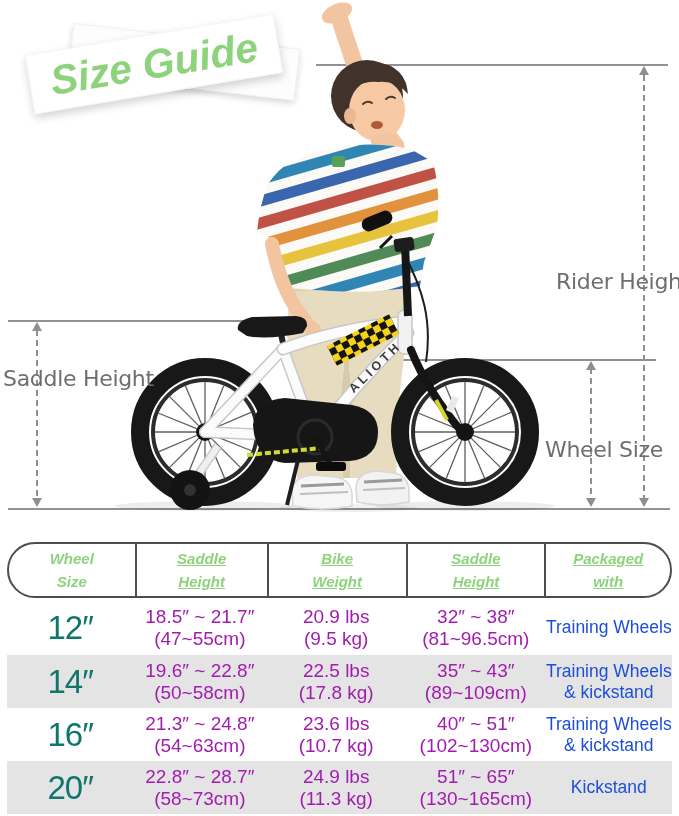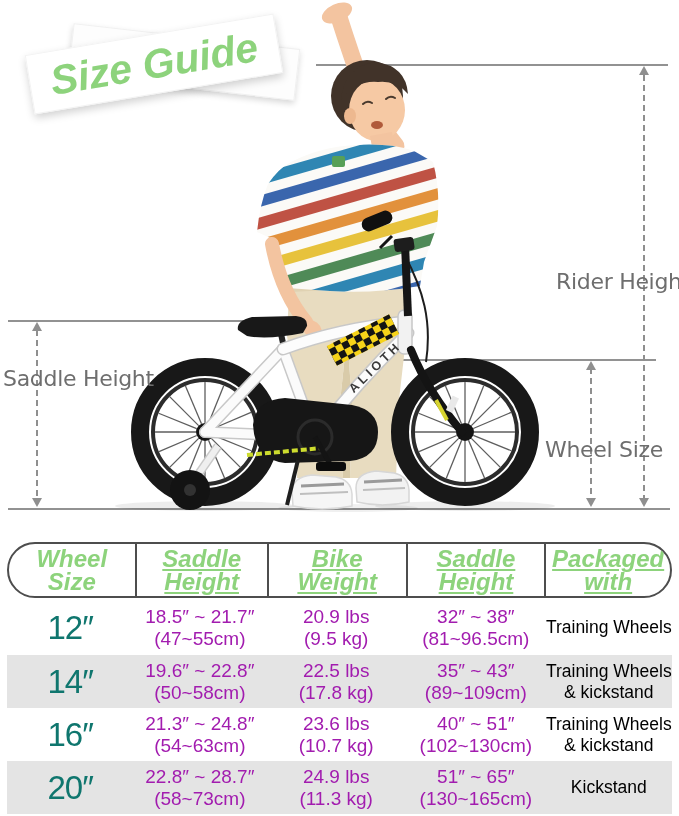--- a/index.html
+++ b/index.html
@@ -47,32 +47,32 @@
 
   
   .size-table { position:absolute; left:7px; top:542px; width:665px; z-index:4; }
   .thead {
     height:56px; border:2px solid #4d4d4d; border-radius:28px;
     display:flex; overflow:hidden; background:#fff;
   }
   .th {
     display:flex; flex-direction:column; align-items:center; justify-content:center;
     color:#8dd37c; font-weight:bold; font-style:italic;
-    font-size:24px; line-height:23px; text-align:center;
+    font-size:15px; line-height:23px; text-align:center;
   }
   .th + .th { border-left:2px solid #4d4d4d;text-decoration:underline; }
   .c1 { width:19%; } .c2 { width:20%; } .c3 { width:21%; } .c4 { width:21%; } .c5 { width:19%; }
 
   .trow { display:flex; align-items:center; }
   .trow.r0 { height:55px; margin-top:2px; }
   .trow    { height:53px; }
   .trow.alt { background:#e4e4e4; }
   .td { text-align:center; color:#a21caf; font-size:19px; line-height:22px; }
   .td.wheel { font-size:33px; color:#0f766e; line-height:34px; letter-spacing:-1px; }
-  .td.pack  { font-size:17.5px; color:#000000; line-height:21px; }
+  .td.pack  { font-size:17.5px; color:#1d4ed8; line-height:21px; }
 </style>
 </head>
 <body>
 
 <div id="stage">
 
   <div class="mline" style="left:8px; top:320px; width:304px;"></div>
   <div class="mline" style="left:316px; top:64px; width:352px;"></div>
   <div class="mline" style="left:345px; top:359px; width:311px;"></div>
   <div class="mline" style="left:8px; top:508px; width:662px;"></div>

